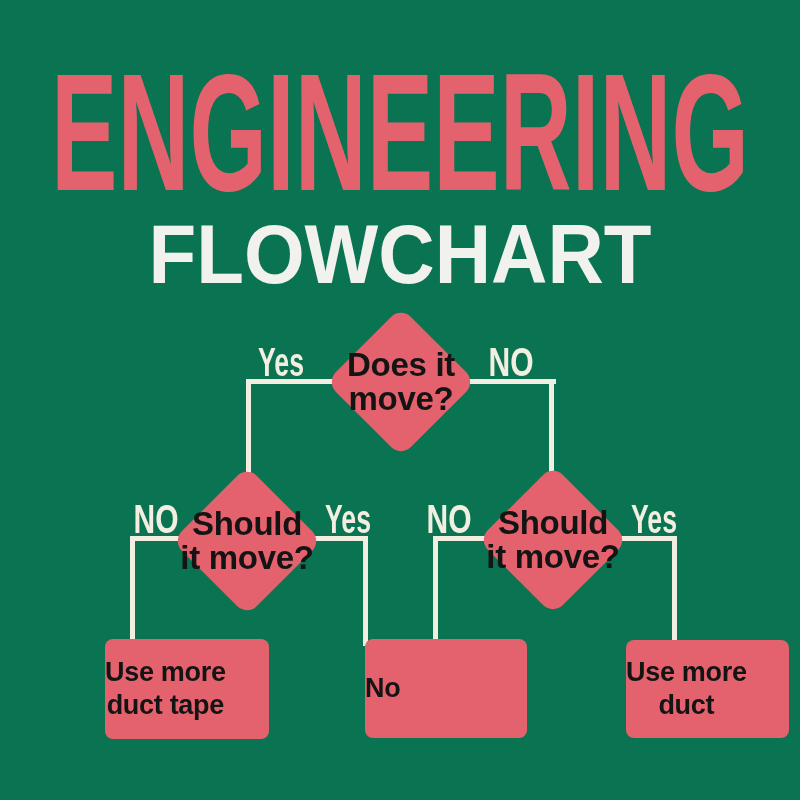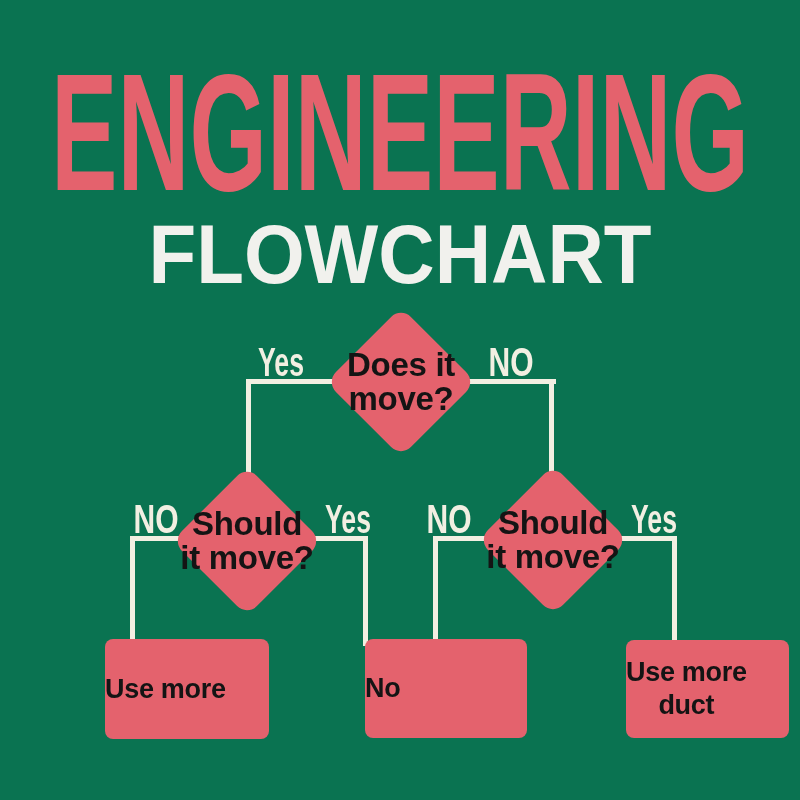--- a/index.html
+++ b/index.html
@@ -116,20 +116,21 @@
     <div>it move?</div>
   </div>
   <div class="node-text t-right">
     <div>Should</div>
     <div>it move?</div>
   </div>
 
   <div class="box b-duct">
     <div class="box-text">
       <div>Use more</div>
+      <div>duct tape</div>
     </div>
   </div>
   <div class="box b-nop">
     <div class="box-text">
       <div>No</div>
     </div>
   </div>
   <div class="box b-lube">
     <div class="box-text">
       <div>Use more</div>

